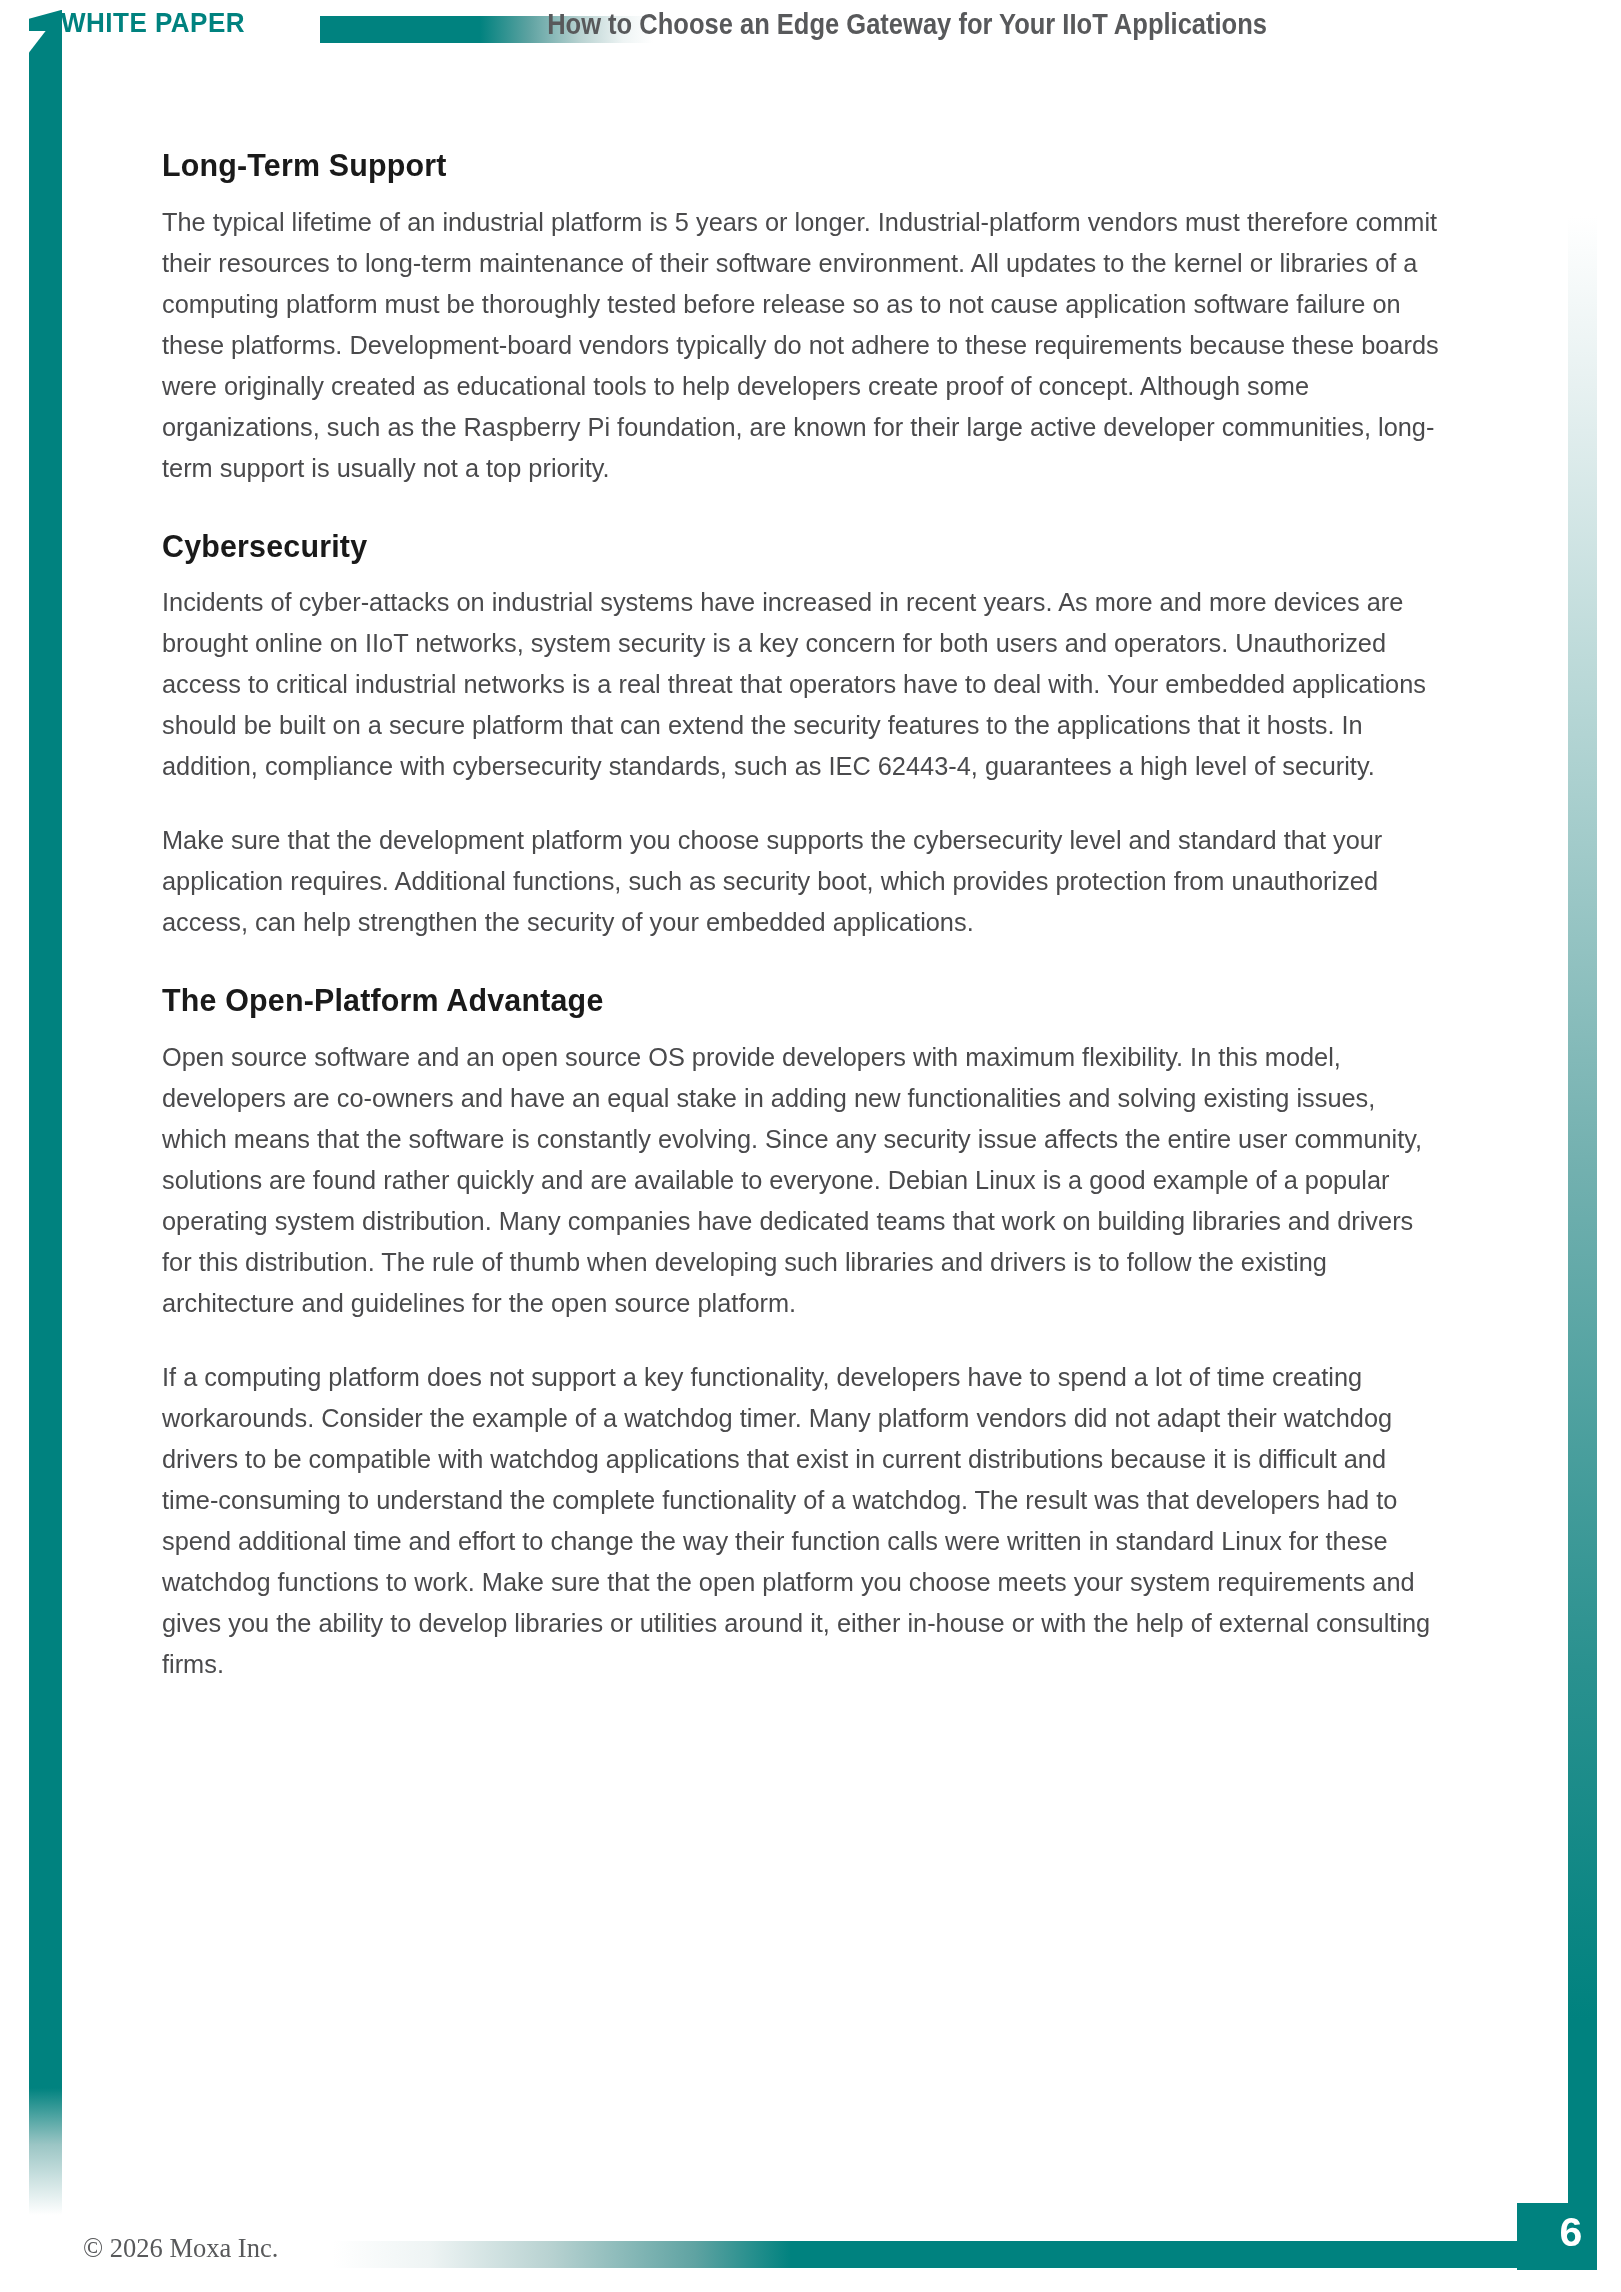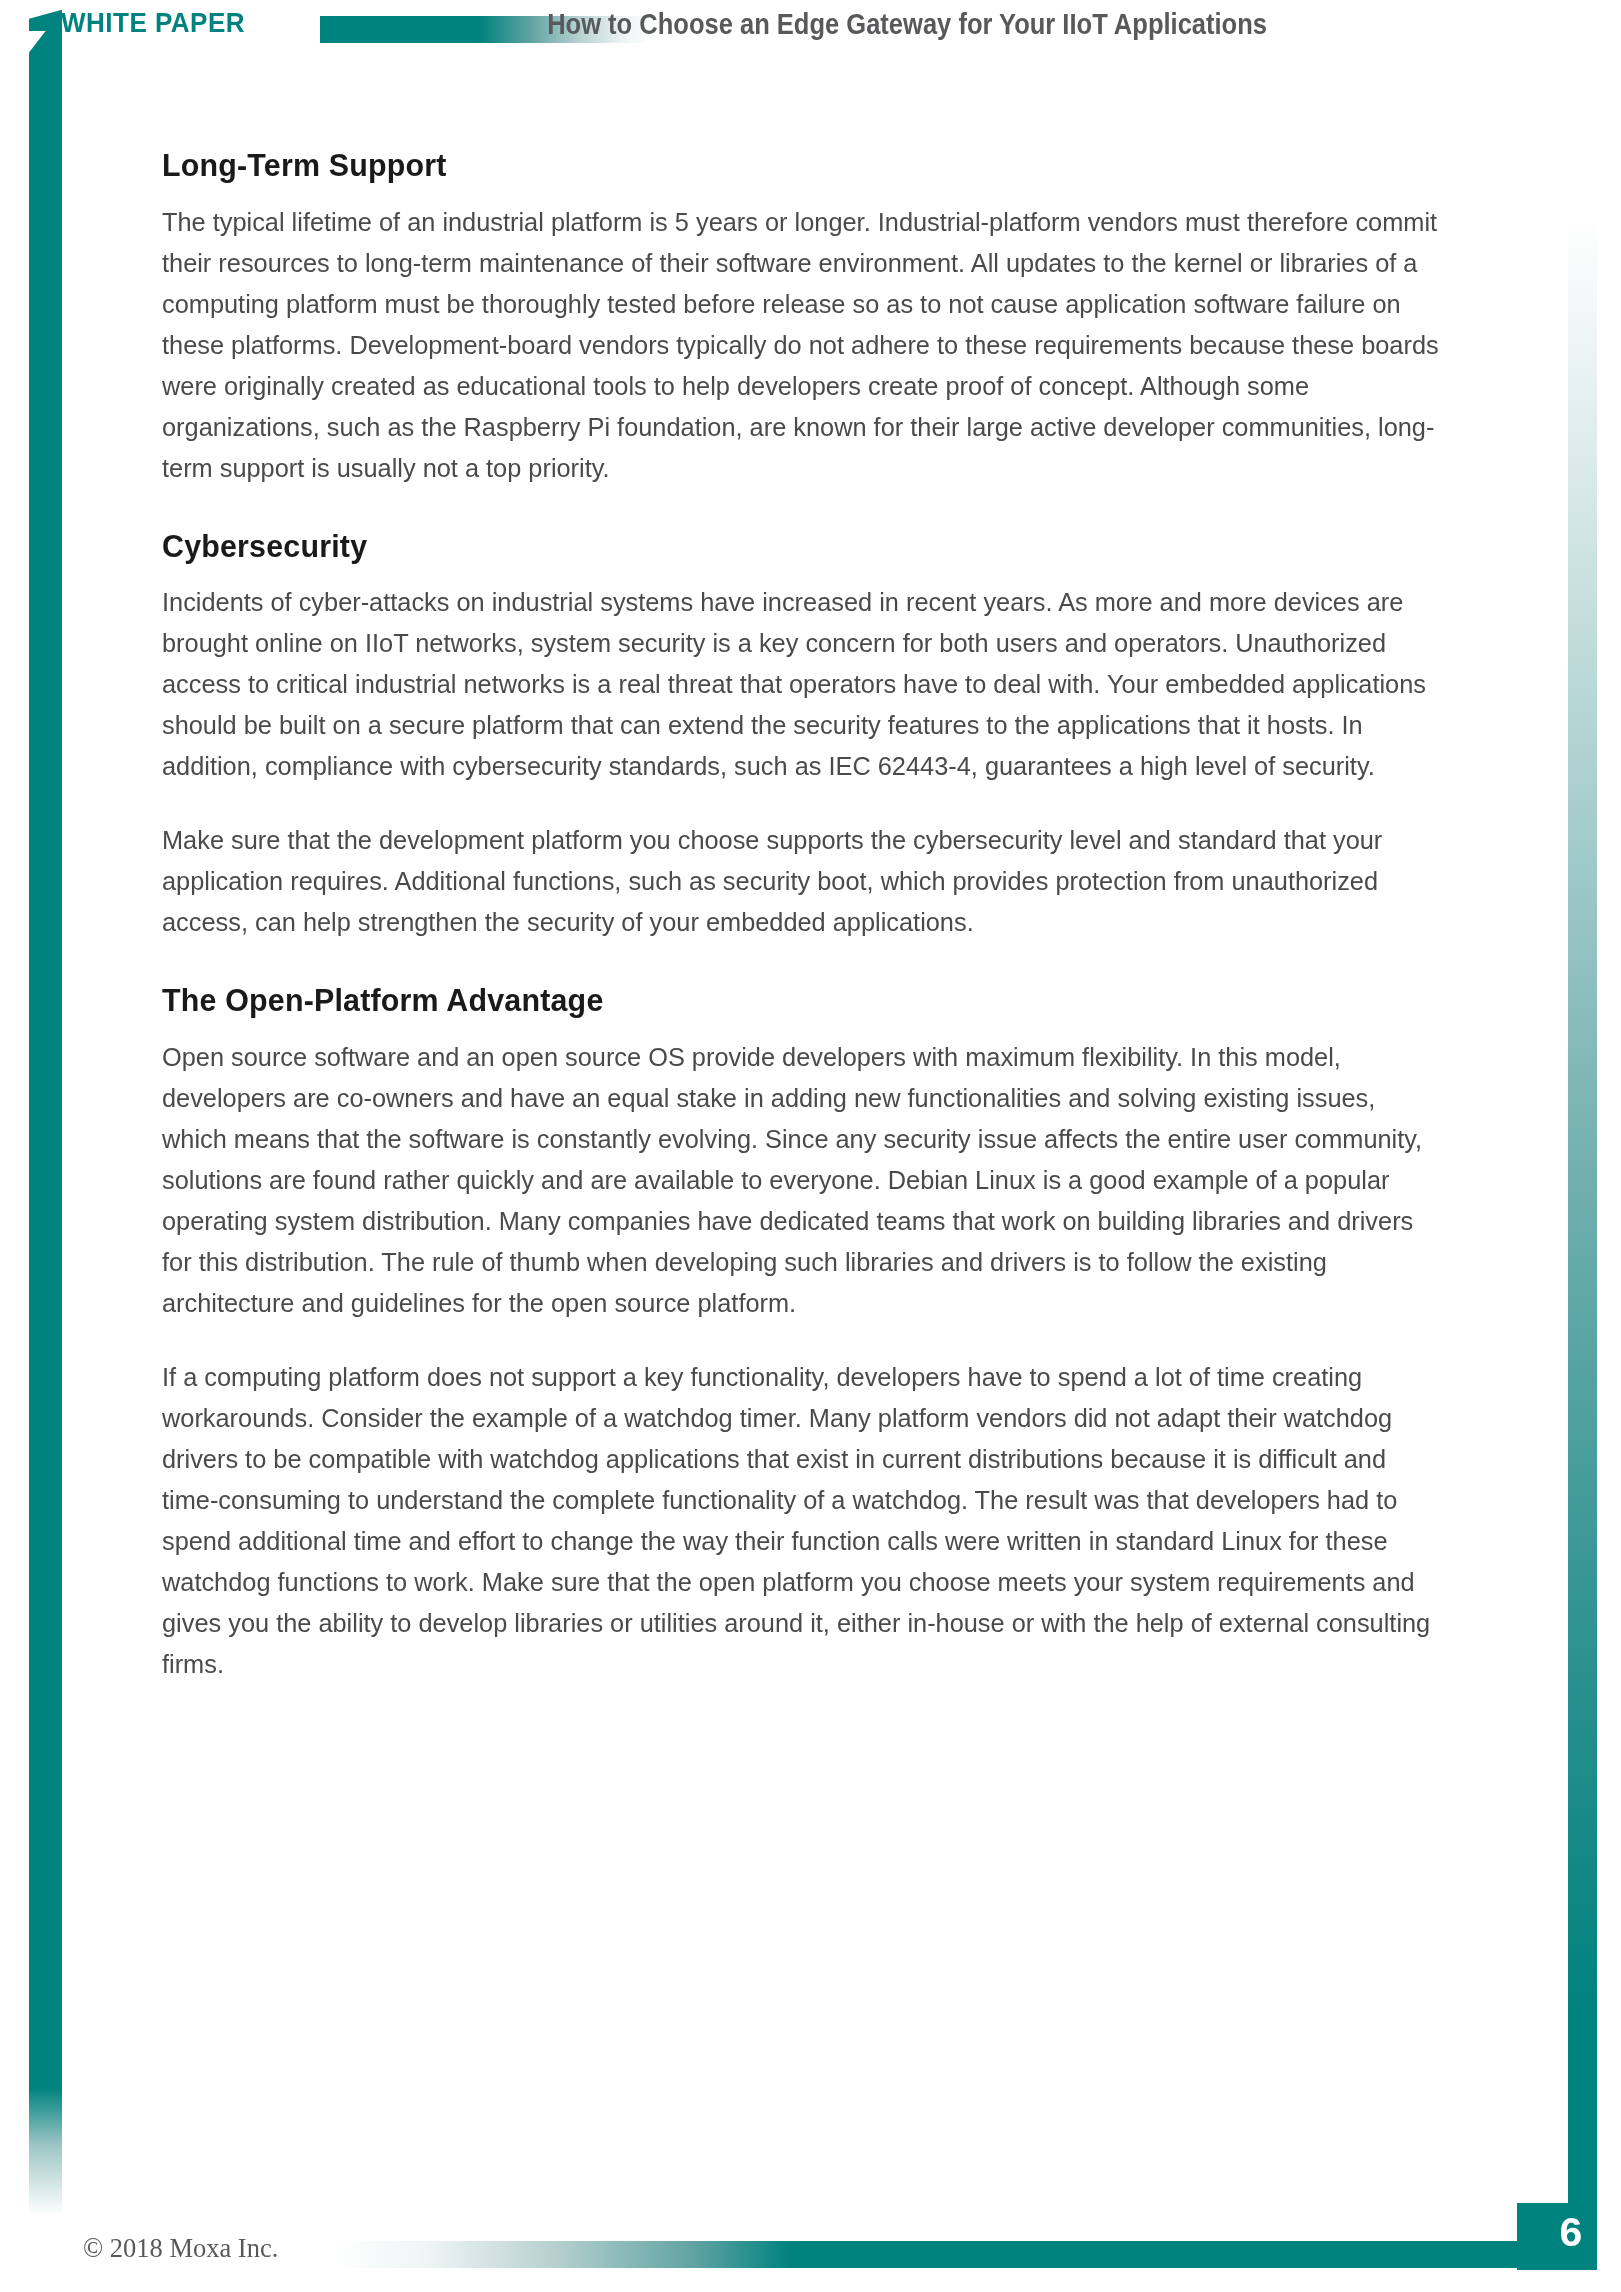--- a/index.html
+++ b/index.html
@@ -206,17 +206,17 @@
   <p class="body-text">Incidents of cyber-attacks on industrial systems have increased in recent years. As more and more devices are brought online on IIoT networks, system security is a key concern for both users and operators. Unauthorized access to critical industrial networks is a real threat that operators have to deal with. Your embedded applications should be built on a secure platform that can extend the security features to the applications that it hosts. In addition, compliance with cybersecurity standards, such as IEC 62443-4, guarantees a high level of security.</p>
   <p class="body-text tight">Make sure that the development platform you choose supports the cybersecurity level and standard that your application requires. Additional functions, such as security boot, which provides protection from unauthorized access, can help strengthen the security of your embedded applications.</p>
 
   <h2 class="section-heading">The Open-Platform Advantage</h2>
   <p class="body-text">Open source software and an open source OS provide developers with maximum flexibility. In this model, developers are co-owners and have an equal stake in adding new functionalities and solving existing issues, which means that the software is constantly evolving. Since any security issue affects the entire user community, solutions are found rather quickly and are available to everyone. Debian Linux is a good example of a popular operating system distribution. Many companies have dedicated teams that work on building libraries and drivers for this distribution. The rule of thumb when developing such libraries and drivers is to follow the existing architecture and guidelines for the open source platform.</p>
   <p class="body-text">If a computing platform does not support a key functionality, developers have to spend a lot of time creating workarounds. Consider the example of a watchdog timer. Many platform vendors did not adapt their watchdog drivers to be compatible with watchdog applications that exist in current distributions because it is difficult and time-consuming to understand the complete functionality of a watchdog. The result was that developers had to spend additional time and effort to change the way their function calls were written in standard Linux for these watchdog functions to work. Make sure that the open platform you choose meets your system requirements and gives you the ability to develop libraries or utilities around it, either in-house or with the help of external consulting firms.</p>
 
 </div>
 
 <div class="footer-bar"></div>
-<div class="copyright">© 2018 Moxa Inc.</div>
+<div class="copyright">© 2026 Moxa Inc.</div>
 <div class="page-block-upper"></div>
 <div class="page-block"></div>
 <div class="page-num">6</div>
 
 
 </body></html>

